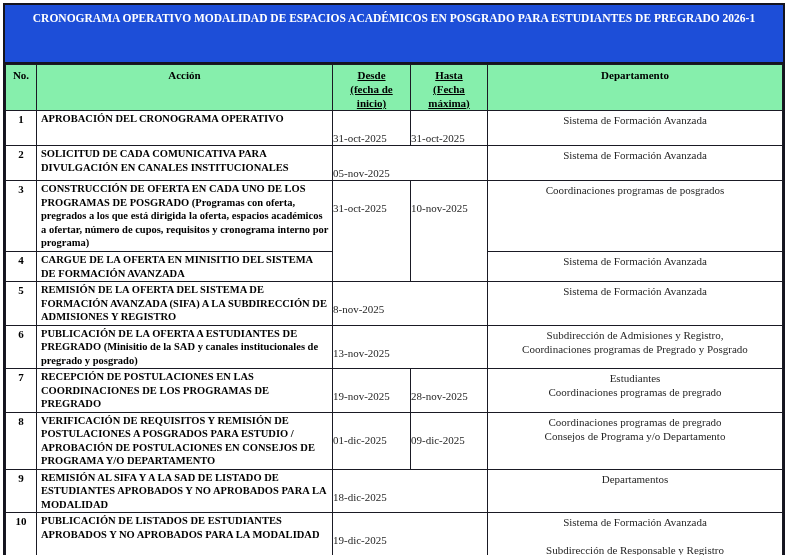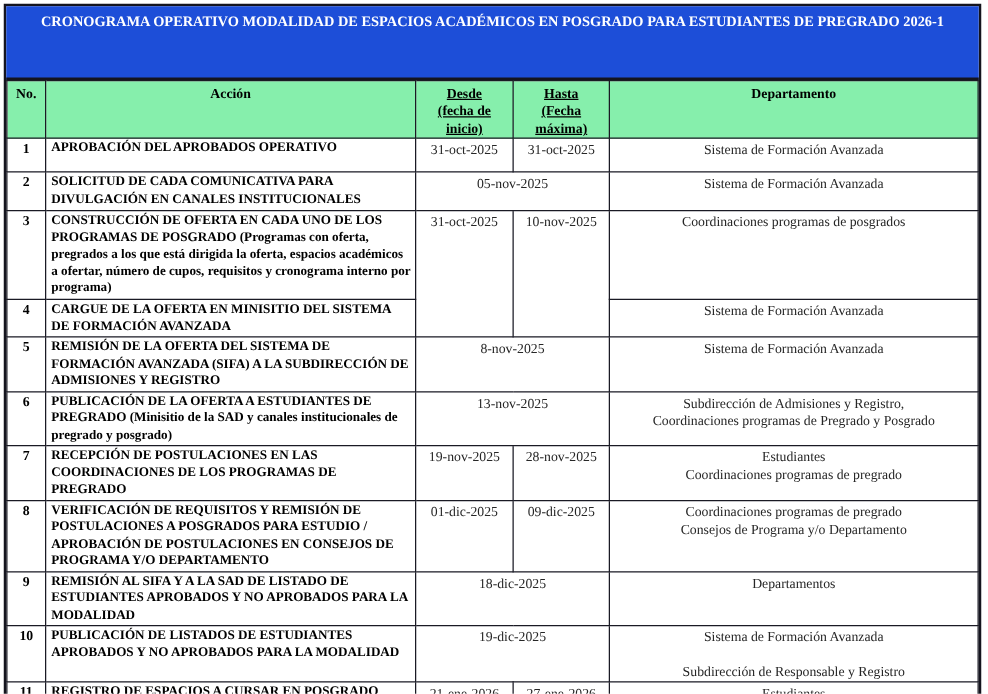--- a/index.html
+++ b/index.html
@@ -58,24 +58,24 @@
   }
   td.act {
     font-weight: bold;
     font-size: 10.5px;
     line-height: 13.5px;
     color: #000000;
     padding: 1px 3px 1px 4px;
     text-align: left;
   }
   td.dt {
-    text-align: center;
+    text-align: left;
     font-size: 11px;
     color: #262626;
-    padding-top: 2px;
+    padding-top: 20px;
     line-height: 14px;
   }
   td.resp {
     text-align: center;
     font-size: 11px;
     color: #262626;
     padding-top: 2px;
   }
   .rl { line-height: 14px; min-height: 14px; }
 </style>
@@ -106,21 +106,21 @@
         <th class="hdr-multi">Hasta
 (Fecha
 máxima)</th>
         <th>Departamento</th>
       </tr>
     </thead>
     <tbody>
 
       <tr style="height:27px">
         <td class="no">1</td>
-        <td class="act">APROBACIÓN DEL APROBADOS OPERATIVO</td>
+        <td class="act">APROBACIÓN DEL CRONOGRAMA OPERATIVO</td>
         <td class="dt">31-oct-2025</td>
         <td class="dt">31-oct-2025</td>
         <td class="resp">
           <div class="rl">Sistema de Formación Avanzada</div>
         </td>
       </tr>
 
       <tr style="height:31px">
         <td class="no">2</td>
         <td class="act">SOLICITUD DE CADA COMUNICATIVA PARA DIVULGACIÓN EN CANALES INSTITUCIONALES</td>

